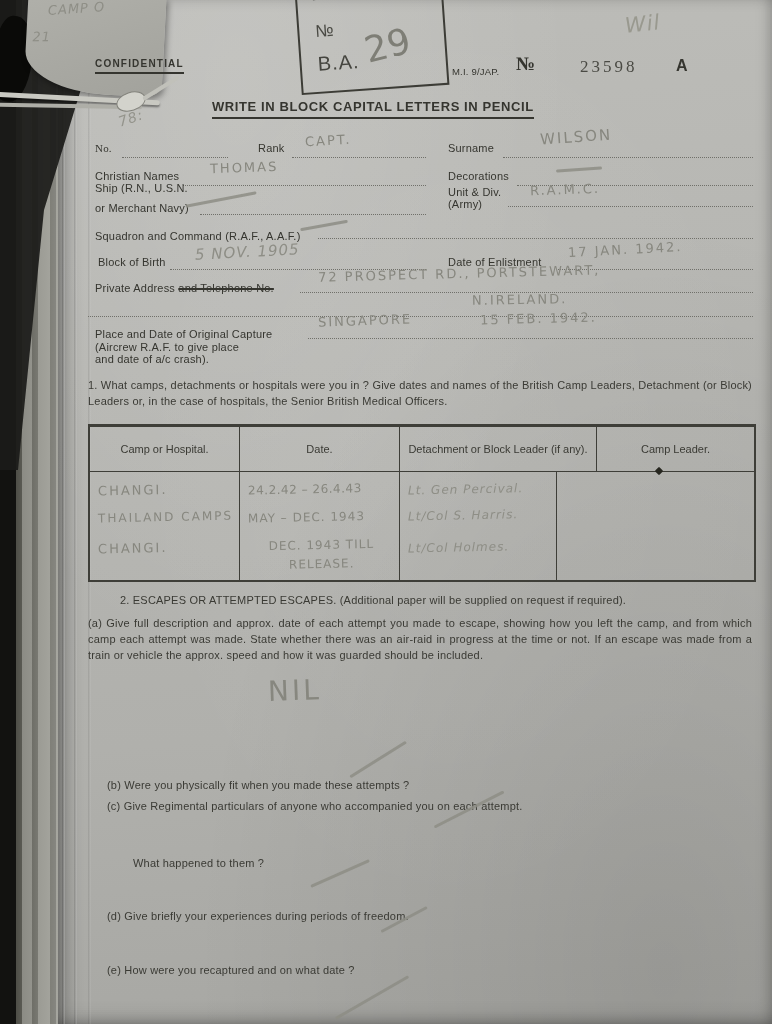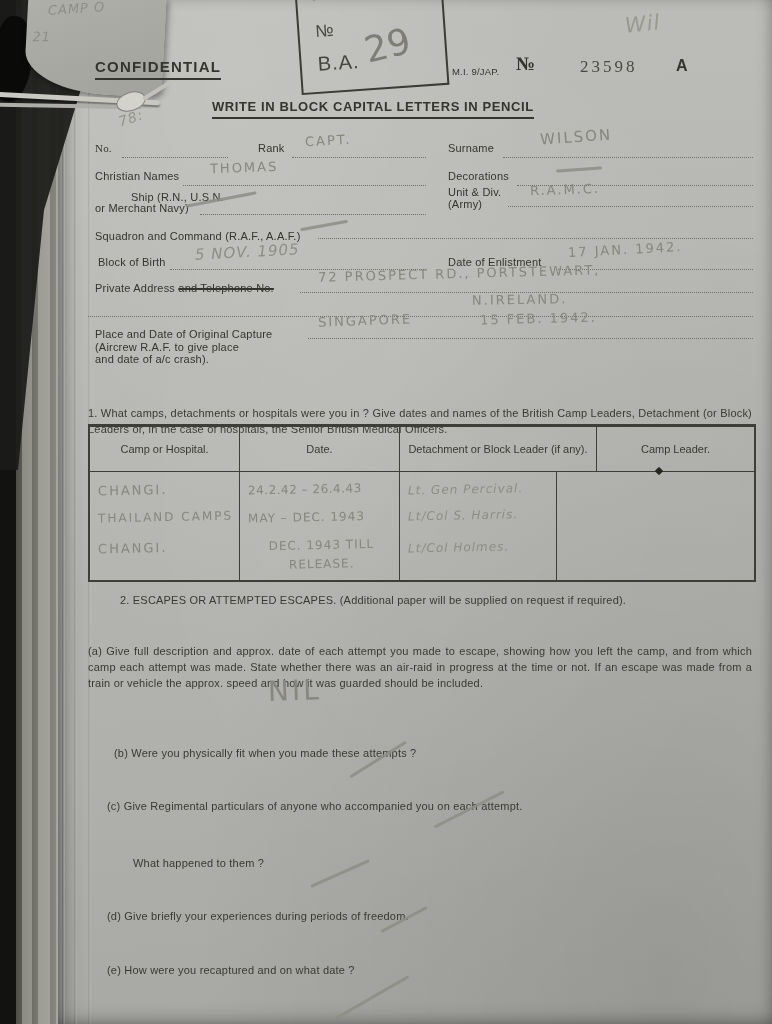--- a/index.html
+++ b/index.html
@@ -43,21 +43,21 @@
     position:absolute;left:26px;top:-6px;width:138px;height:100px;
     background:linear-gradient(160deg,#b0b0aa,#a2a29c);
     transform:rotate(3deg);
     border-radius:2px 2px 18px 60% / 2px 2px 12px 40%;
     box-shadow:2px 3px 6px rgba(0,0,0,0.4);
   }
   .twine{position:absolute;border-radius:4px;}
   
   .print{position:absolute;color:#35352f;font-size:11px;letter-spacing:0.2px;line-height:1.2;}
   .print-bold{font-weight:bold;}
-  .para{width:664px;text-align:justify;line-height:1.45;color:#3a3a34;margin-top:28px;}
+  .para{width:664px;text-align:justify;line-height:1.45;color:#3a3a34;}
   .dotline{position:absolute;height:16px;border-bottom:1px dotted #70706a;}
   .solid-underline{border-bottom:2px solid #35352f;padding-bottom:2px;}
   .serif{font-family:"Liberation Serif", serif;}
   
   .hand{position:absolute;color:#87877f;font-family:"DejaVu Sans", sans-serif;
     font-size:13px;letter-spacing:2px;white-space:nowrap;transform:rotate(-1.2deg);}
   .hand-cursive{font-style:italic;letter-spacing:1px;color:#8e8e86;}
   .pencil-slash{position:absolute;height:2.5px;background:#8d8d85;border-radius:2px;opacity:0.85;}
   .strike{text-decoration:line-through;text-decoration-thickness:1.5px;}
   
@@ -105,21 +105,21 @@
   <div class="twine" style="left:116px;top:92px;width:28px;height:17px;background:#d3d3cc;border:1px solid #83837c;border-radius:50%;transform:rotate(-18deg);"></div>
   <div class="twine" style="left:140px;top:86px;width:42px;height:4px;background:#c1c1ba;transform:rotate(-32deg);"></div>
 
   <div class="stamp">
     <div class="print print-bold" style="left:14px;top:-16px;font-size:26px;color:#101010;letter-spacing:6px;">B.I.</div>
     <div class="print" style="left:16px;top:30px;font-size:17px;color:#4a4a44;">№</div>
     <div class="print" style="left:16px;top:60px;font-size:20px;color:#45453f;letter-spacing:1px;">B.A.</div>
     <div class="hand" style="left:64px;top:38px;font-size:36px;letter-spacing:0;transform:rotate(-10deg);color:#7e7e76;">29</div>
   </div>
 
-  <div class="print print-bold solid-underline" style="left:95px;top:58px;font-size:15px;letter-spacing:1.2px;">CONFIDENTIAL</div>
+  <div class="print print-bold solid-underline" style="left:95px;top:58px;font-size:10px;letter-spacing:1.2px;">CONFIDENTIAL</div>
   <div class="print" style="left:452px;top:66px;font-size:9.5px;">M.I. 9/JAP.</div>
   <div class="print serif print-bold" style="left:516px;top:53px;font-size:19px;">№</div>
   <div class="print serif" style="left:580px;top:57px;font-size:17px;letter-spacing:3px;color:#4a4a44;">23598</div>
   <div class="print print-bold" style="left:676px;top:56px;font-size:16px;">A</div>
   <div class="hand hand-cursive" style="left:625px;top:12px;font-size:21px;transform:rotate(-6deg);color:#99998f;">Wil</div>
   <div class="hand hand-cursive" style="left:118px;top:110px;font-size:14px;transform:rotate(-18deg);color:#94948c;">78:</div>
 
   <div class="print print-bold solid-underline" style="left:212px;top:99px;font-size:13px;letter-spacing:0.6px;">WRITE IN BLOCK CAPITAL LETTERS IN PENCIL</div>
 
   <div class="print" style="left:95px;top:142px;font-family:Liberation Serif, serif;">No.</div>
@@ -131,21 +131,21 @@
   <div class="dotline" style="left:503px;top:141px;width:250px;"></div>
   <div class="hand" style="left:540px;top:128px;font-size:15px;transform:rotate(-4deg);">WILSON</div>
 
   <div class="print" style="left:95px;top:170px;">Christian Names</div>
   <div class="dotline" style="left:183px;top:169px;width:243px;"></div>
   <div class="hand" style="left:210px;top:160px;transform:rotate(-2deg);">THOMAS</div>
   <div class="print" style="left:448px;top:170px;">Decorations</div>
   <div class="dotline" style="left:517px;top:169px;width:236px;"></div>
   <div class="pencil-slash" style="left:556px;top:168px;width:46px;transform:rotate(-4deg);"></div>
 
-  <div class="print" style="left:95px;top:191px;margin-left:36px;">Ship (R.N., U.S.N.</div>
+  <div class="print" style="left:95px;top:182px;">Ship (R.N., U.S.N.</div>
   <div class="print" style="left:95px;top:202px;">or Merchant Navy)</div>
   <div class="dotline" style="left:200px;top:198px;width:226px;"></div>
   <div class="pencil-slash" style="left:185px;top:198px;width:72px;transform:rotate(-11deg);"></div>
   <div class="print" style="left:448px;top:186px;">Unit &amp; Div.</div>
   <div class="print" style="left:448px;top:198px;">(Army)</div>
   <div class="dotline" style="left:508px;top:190px;width:245px;"></div>
   <div class="hand" style="left:530px;top:182px;transform:rotate(-2deg);">R.A.M.C.</div>
 
   <div class="print" style="left:95px;top:230px;">Squadron and Command (R.A.F., A.A.F.)</div>
   <div class="dotline" style="left:318px;top:222px;width:435px;"></div>
@@ -199,21 +199,21 @@
       <div class="bcell c4">
         <div class="ink-dot" style="left:50%;top:-4px;"></div>
       </div>
     </div>
   </div>
 
   <div class="print" style="left:88px;top:594px;width:664px;color:#3a3a34;padding-left:32px;">2.   ESCAPES OR ATTEMPTED ESCAPES.   (Additional paper will be supplied on request if required).</div>
   <div class="print para" style="left:88px;top:616px;">(a)   Give full description and approx. date of each attempt you made to escape, showing how you left the camp, and from which camp each attempt was made.   State whether there was an air-raid in progress at the time or not.   If an escape was made from a train or vehicle the approx. speed and how it was guarded should be included.</div>
   <div class="hand" style="left:268px;top:674px;font-size:28px;letter-spacing:3px;transform:rotate(-2deg);">NIL</div>
 
-  <div class="print" style="left:107px;top:747px;width:560px;color:#3a3a34;margin-left:7px;">(b)   Were you physically fit when you made these attempts ?</div>
+  <div class="print" style="left:107px;top:779px;width:560px;color:#3a3a34;">(b)   Were you physically fit when you made these attempts ?</div>
   <div class="pencil-slash" style="left:345px;top:758px;width:66px;transform:rotate(-32deg);"></div>
 
   <div class="print" style="left:107px;top:800px;width:560px;color:#3a3a34;">(c)   Give Regimental particulars of anyone who accompanied you on each attempt.</div>
   <div class="pencil-slash" style="left:430px;top:808px;width:78px;transform:rotate(-27deg);"></div>
 
   <div class="print" style="left:133px;top:857px;color:#3a3a34;">What happened to them ?</div>
   <div class="pencil-slash" style="left:308px;top:872px;width:64px;transform:rotate(-24deg);"></div>
 
   <div class="print" style="left:107px;top:910px;width:560px;color:#3a3a34;">(d)   Give briefly your experiences during periods of freedom.</div>
   <div class="pencil-slash" style="left:378px;top:918px;width:52px;transform:rotate(-28deg);"></div>

